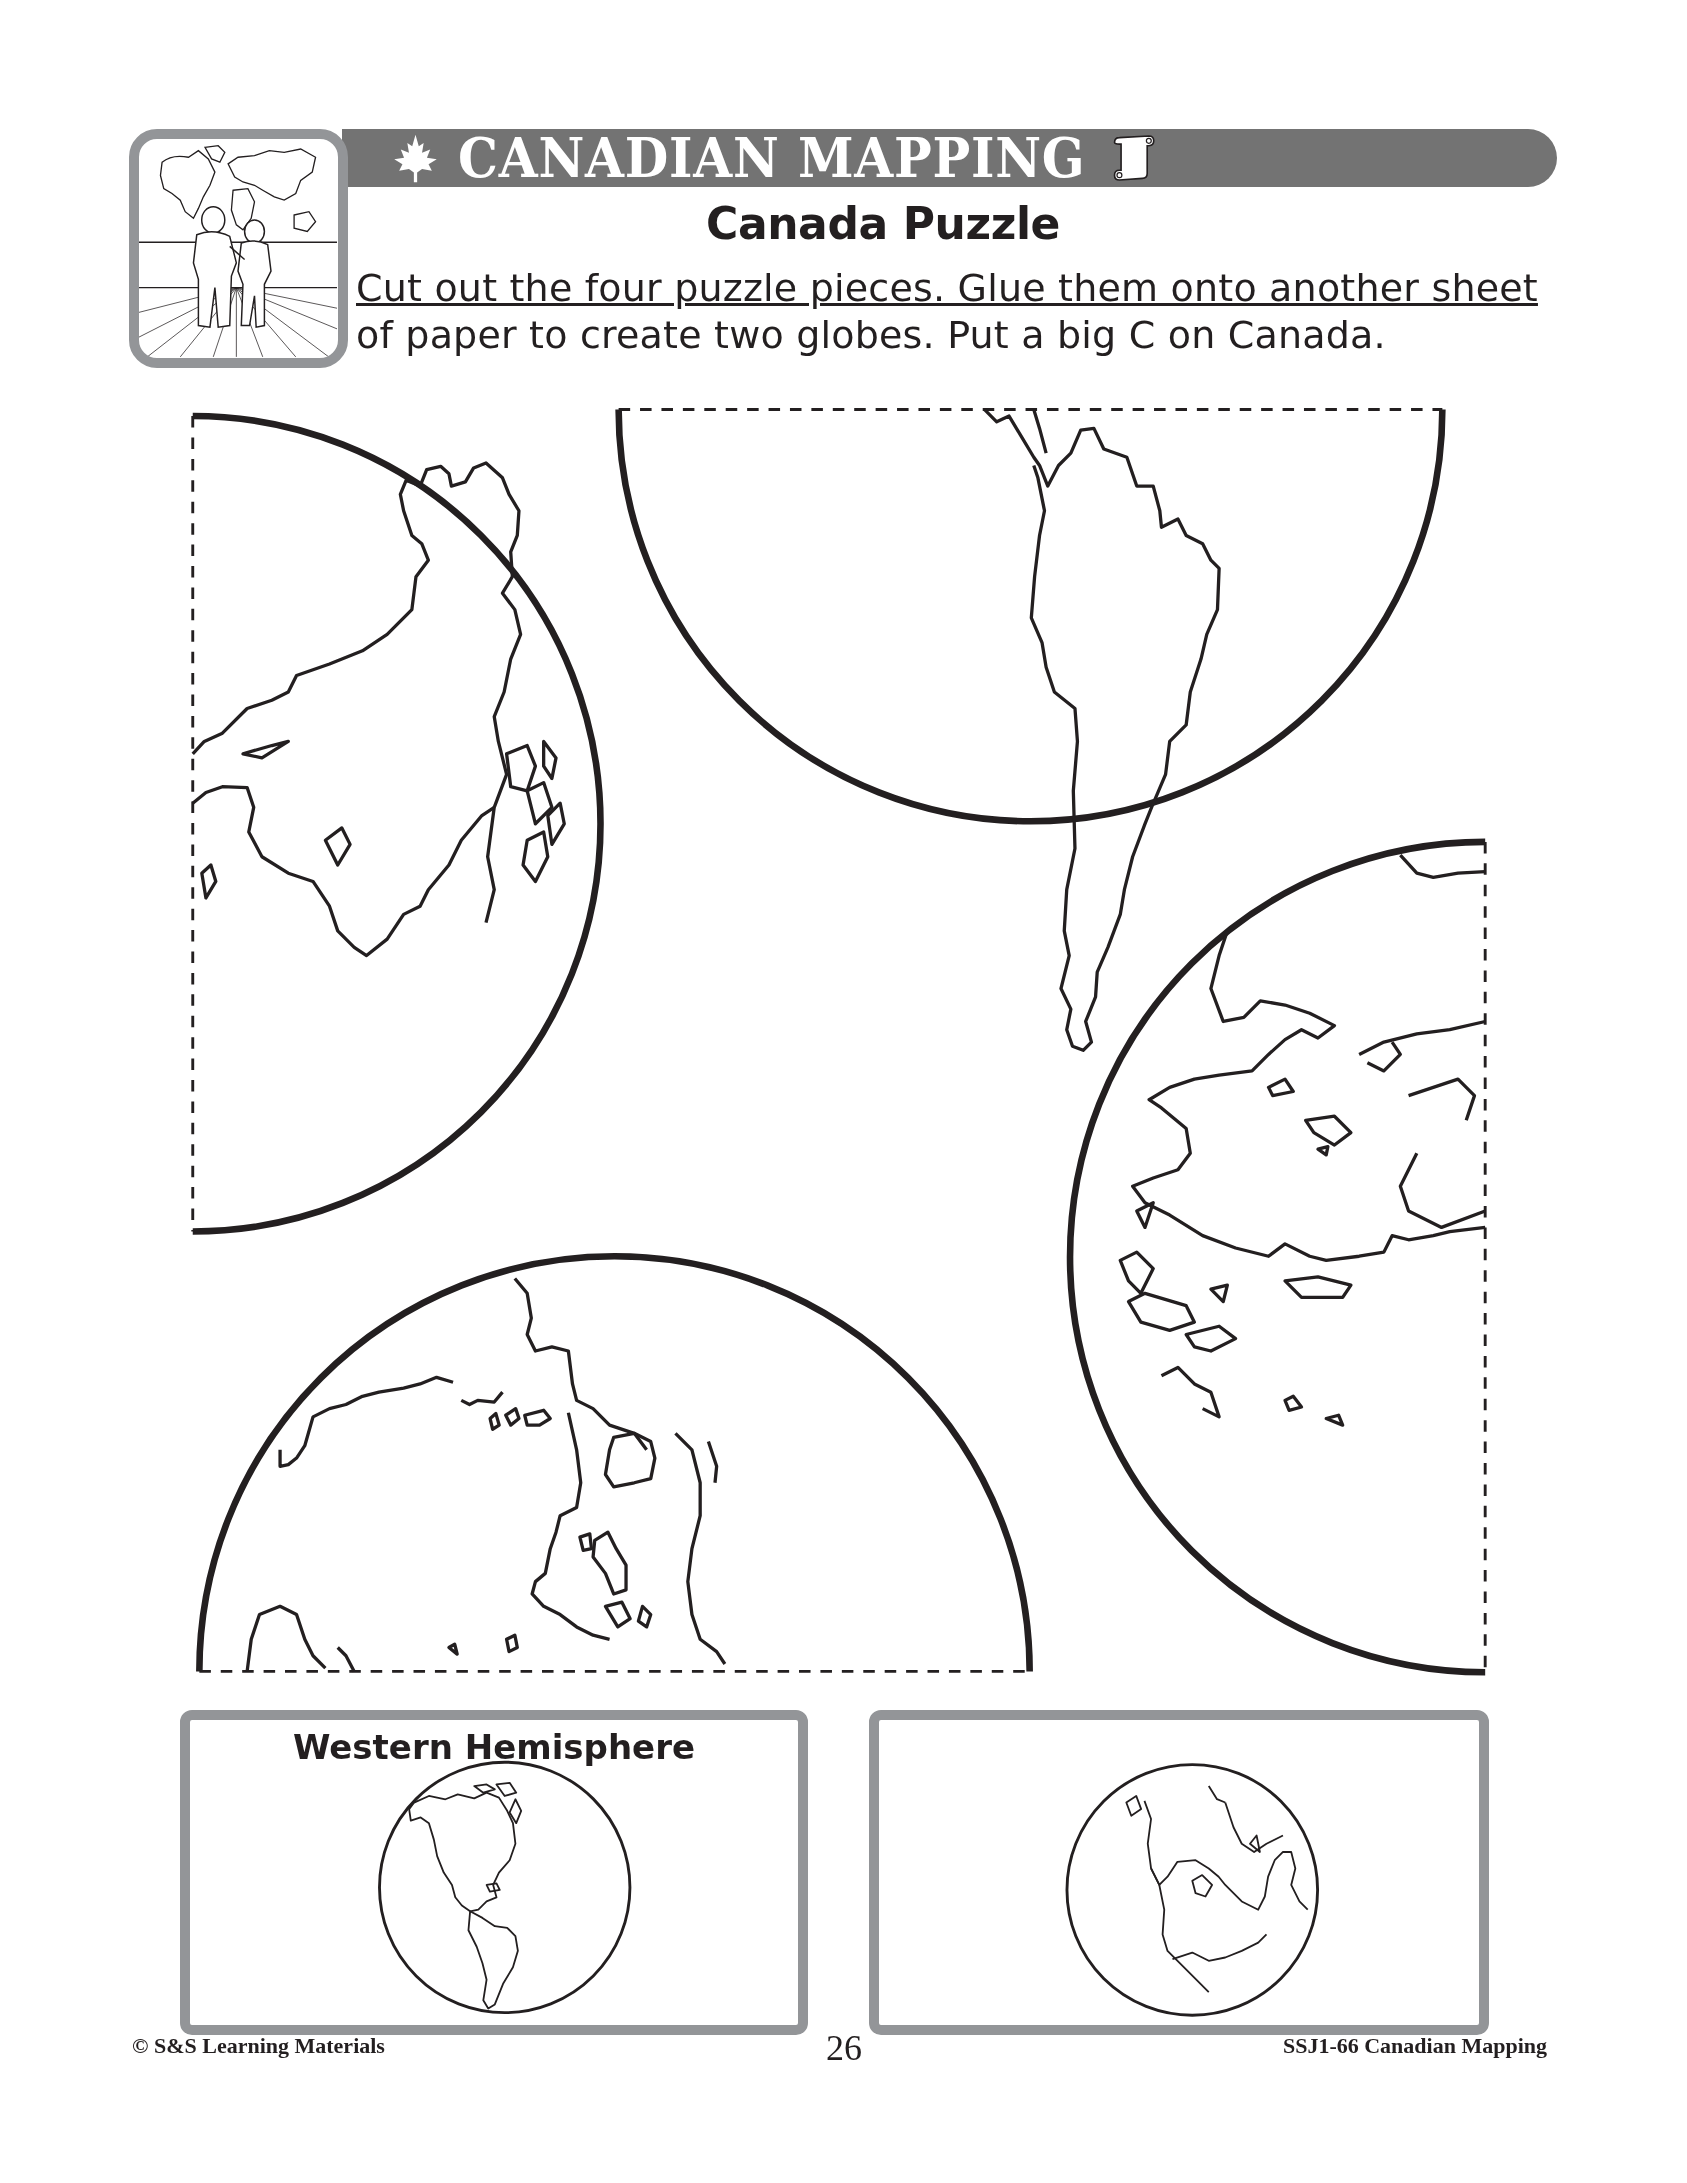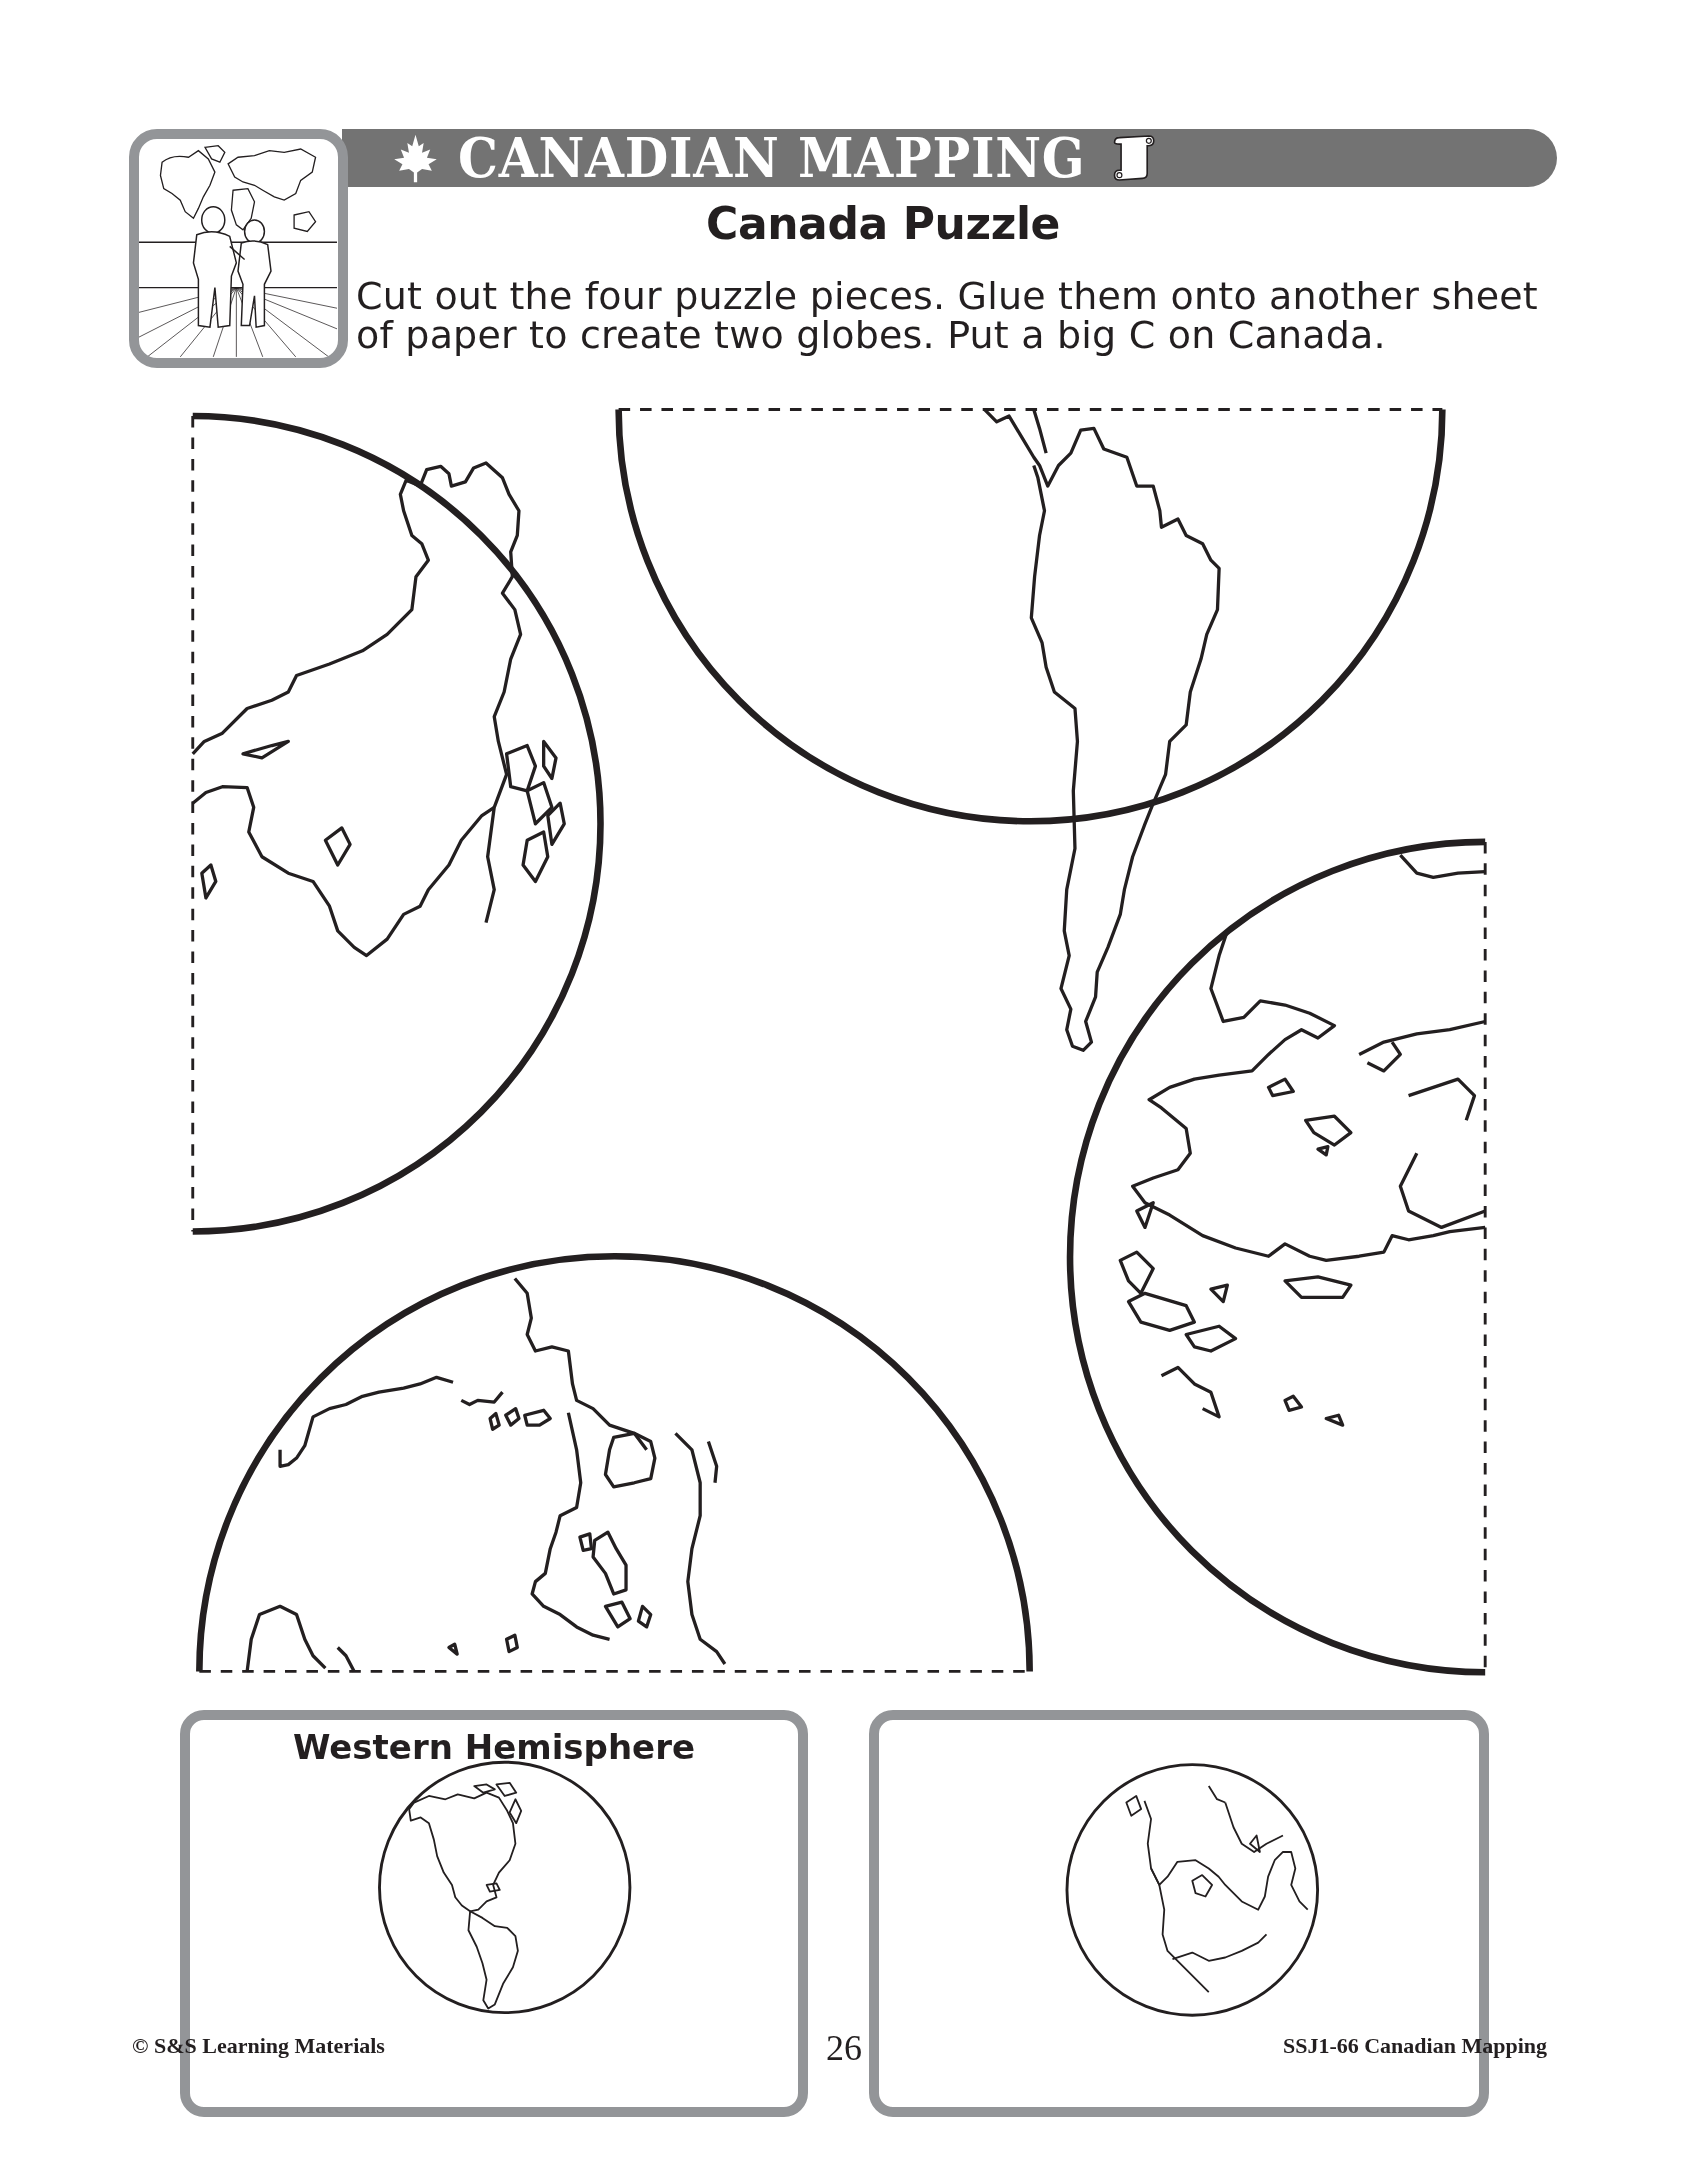--- a/index.html
+++ b/index.html
@@ -17,22 +17,22 @@
   .header-box { left: 129px; top: 129px; width: 219px; height: 239px; box-sizing: border-box;
                 border: 10.7px solid #939598; border-radius: 28px; background: #fff; overflow: hidden; }
   .subtitle { left: 356px; top: 198px; width: 1153px; text-align: center; padding-right: 99px;
               box-sizing: border-box; font-size: 44px; font-weight: bold; letter-spacing: -0.4px; }
   .instr { left: 356px; font-size: 38px; font-weight: normal; white-space: nowrap; letter-spacing: 0.2px; }
 
   
   svg.pieces { left: 0; top: 0; }
 
   
-  .hbox { top: 1710px; height: 407px; box-sizing: border-box; border: 10px solid #939598;
-          border-radius: 24px; background: #fff; }
+  .hbox { top: 1710px; height: 325px; box-sizing: border-box; border: 10px solid #939598;
+          border-radius: 12px; background: #fff; }
   .hbox-title { left: 0; top: 6.6px; width: 100%; text-align: center; font-size: 34px; font-weight: bold; }
   .hbox svg { position: absolute; left: 0; top: 0; }
 
   
   .footer { top: 2033px; font-family: "Liberation Serif", "DejaVu Serif", serif; font-size: 22px; font-weight: bold; }
   .page-num { font-weight: normal; font-size: 36px; top: 2027px; }
 </style>
 </head>
 <body>
 
@@ -82,21 +82,21 @@
       <ellipse cx="90" cy="98" rx="14" ry="16"></ellipse>
       <path d="M70 116 Q90 108 110 118 L118 150 L112 166 L110 226 L96 228 L92 180 L86 228 L72 226 L72 170 L66 150 Z"></path>
       <ellipse cx="140" cy="112" rx="12" ry="14"></ellipse>
       <path d="M124 126 Q140 120 156 128 L160 160 L152 176 L152 226 L142 228 L140 190 L134 226 L124 226 L126 176 L120 160 Z"></path>
       <path d="M110 130 L128 146"></path>
     </g>
   </svg>
 </div>
 
 <div class="abs subtitle">Canada Puzzle</div>
-<div class="abs instr" style="top:274px;">Cut out the four puzzle pieces. Glue them onto another sheet</div>
+<div class="abs instr" style="top:266px;text-decoration:underline;">Cut out the four puzzle pieces. Glue them onto another sheet</div>
 <div class="abs instr" style="top:313px;">of paper to create two globes. Put a big C on Canada.</div>
 
 <svg class="abs pieces" width="1687" height="2183" viewBox="0 0 2048 2650">
   <defs>
     <style>
       .arc { fill: none; stroke: #231f20; stroke-width: 8; }
       .cut { fill: none; stroke: #231f20; stroke-width: 3.5; stroke-dasharray: 14 12; }
       .land { fill: none; stroke: #231f20; stroke-width: 4; stroke-linejoin: round; }
     </style>
   </defs>

